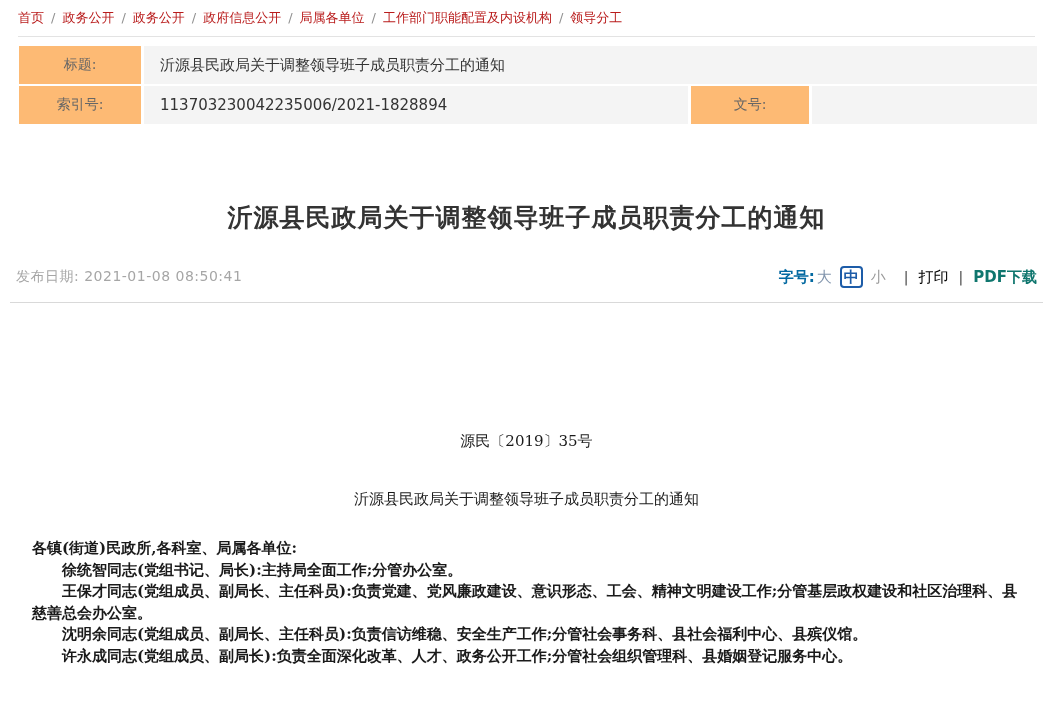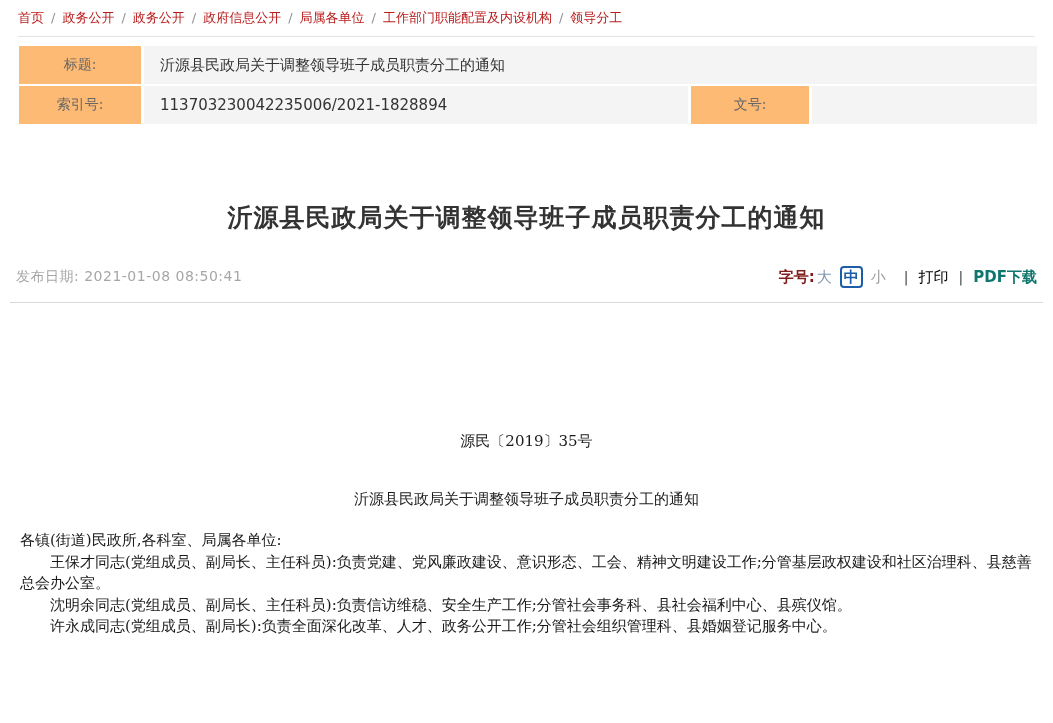--- a/index.html
+++ b/index.html
@@ -52,43 +52,43 @@
     margin: 75px 20px 0 20px;
     letter-spacing: 1px;
   }
   .meta-row {
     display: flex; justify-content: space-between; align-items: center;
     margin: 32px 16px 0 16px;
     font-size: 14px;
   }
   .pub-date { color: #a6a6a6; font-size: 14px; letter-spacing: 0.5px; }
   .tools { color: #333; font-size: 15px; display: flex; align-items: center; }
-  .tools .label { font-weight: bold; color: #7f1d1d; }
+  .tools .label { font-weight: bold; color: #0369a1; }
   .tools .size-large { color: #8295ad; margin: 0 4px 0 2px; cursor: pointer; }
   .tools .size-medium {
     color: #1d5ca8; font-weight: bold;
     border: 2px solid #1d5ca8; border-radius: 4px;
     padding: 0 2px; line-height: 18px; display: inline-block;
     margin: 0 4px; cursor: pointer;
   }
   .tools .size-small { color: #9a9a9a; margin: 0 8px 0 4px; cursor: pointer; }
   .tools .pipe { color: #444; margin: 0 10px; font-size: 14px; }
   .tools .print { color: #000000; cursor: pointer; }
   .tools .pdf { color: #0f766e; font-weight: bold; cursor: pointer; }
   .meta-divider { border: none; border-top: 1px solid #d9d9d9; margin: 14px 10px 0 10px; }
 
   
   .doc {
-    padding: 0 20px;
+    padding: 0 32px;
     font-family: "DejaVu Serif", "Liberation Serif", serif;
     font-size: 15px; line-height: 21.5px; color: #1a1a1a;
   }
   .doc-number { text-align: center; margin-top: 128px; }
   .doc-title  { text-align: center; margin-top: 36px; }
-  .doc-paragraphs { margin-top: 20px; }
+  .doc-paragraphs { margin-top: 28px; font-weight: bold; }
   .doc-paragraphs p { margin: 0; text-indent: 2em; }
   .doc-paragraphs p.no-indent { text-indent: 0; }
 </style>
 </head>
 <body>
 
 <div class="page">
 
   <div class="breadcrumb">
     <a>首页</a><span class="sep">/</span><a>政务公开</a><span class="sep">/</span><a>政务公开</a><span class="sep">/</span><a>政府信息公开</a><span class="sep">/</span><a>局属各单位</a><span class="sep">/</span><a>工作部门职能配置及内设机构</a><span class="sep">/</span><a>领导分工</a>
@@ -134,19 +134,20 @@
       <span class="pdf">PDF下载</span>
     </div>
   </div>
   <hr class="meta-divider">
 
   <div class="doc">
     <div class="doc-number">源民〔2019〕35号</div>
     <div class="doc-title">沂源县民政局关于调整领导班子成员职责分工的通知</div>
     <div class="doc-paragraphs">
       <p class="no-indent">各镇(街道)民政所,各科室、局属各单位:</p>
+      <p>徐统智同志(党组书记、局长):主持局全面工作;分管办公室。</p>
       <p>王保才同志(党组成员、副局长、主任科员):负责党建、党风廉政建设、意识形态、工会、精神文明建设工作;分管基层政权建设和社区治理科、县慈善总会办公室。</p>
       <p>沈明余同志(党组成员、副局长、主任科员):负责信访维稳、安全生产工作;分管社会事务科、县社会福利中心、县殡仪馆。</p>
       <p>许永成同志(党组成员、副局长):负责全面深化改革、人才、政务公开工作;分管社会组织管理科、县婚姻登记服务中心。</p>
     </div>
   </div>
 
 </div>
 
 </body></html>

